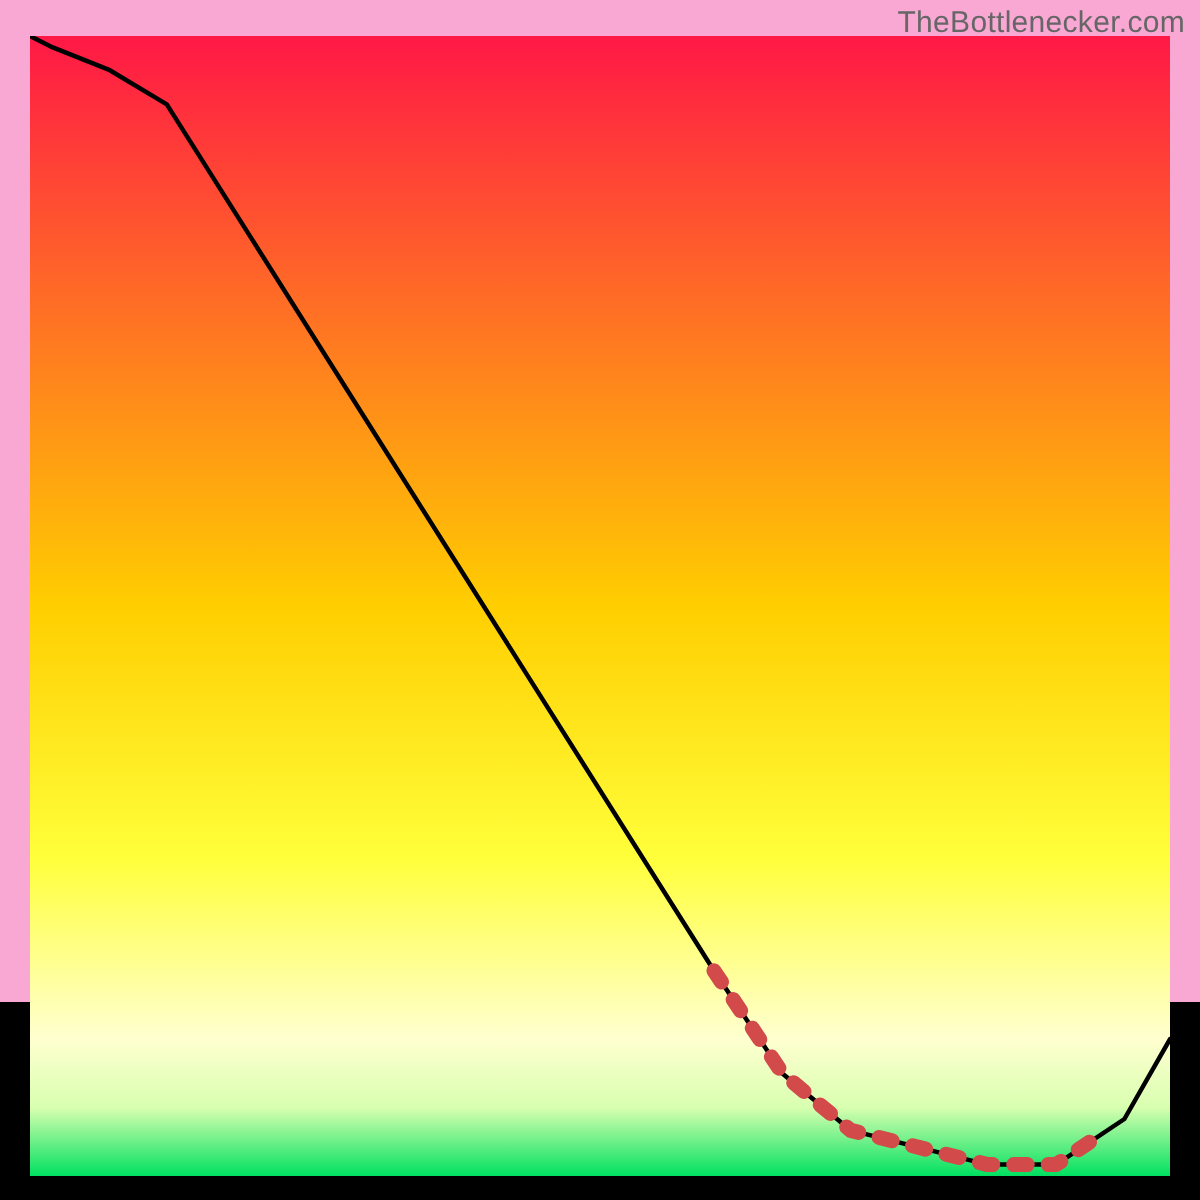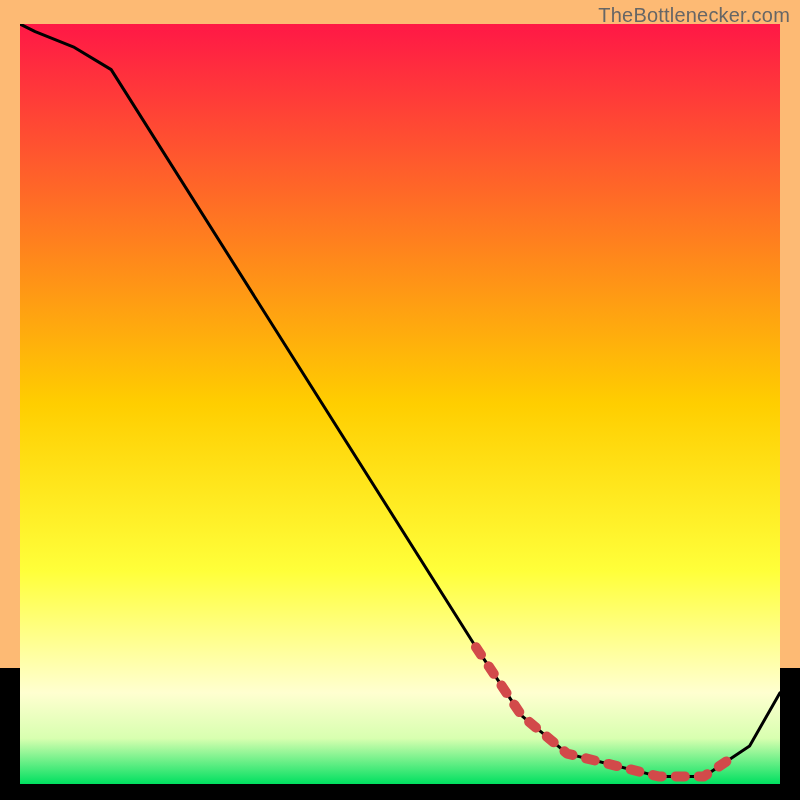--- a/index.html
+++ b/index.html
@@ -8,21 +8,21 @@
     width: 800px;
     height: 800px;
     background: #000;
     font-family: Arial, Helvetica, sans-serif;
     overflow: hidden;
   }
   .frame {
     position: relative;
     width: 800px;
     height: 668px;
-    background: #fdba74;
+    background: #f9a8d4;
   }
   .watermark {
     position: absolute;
     top: 4px;
     right: 10px;
     color: #666;
     font-size: 20px;
     letter-spacing: 0.2px;
     z-index: 5;
     user-select: none;

